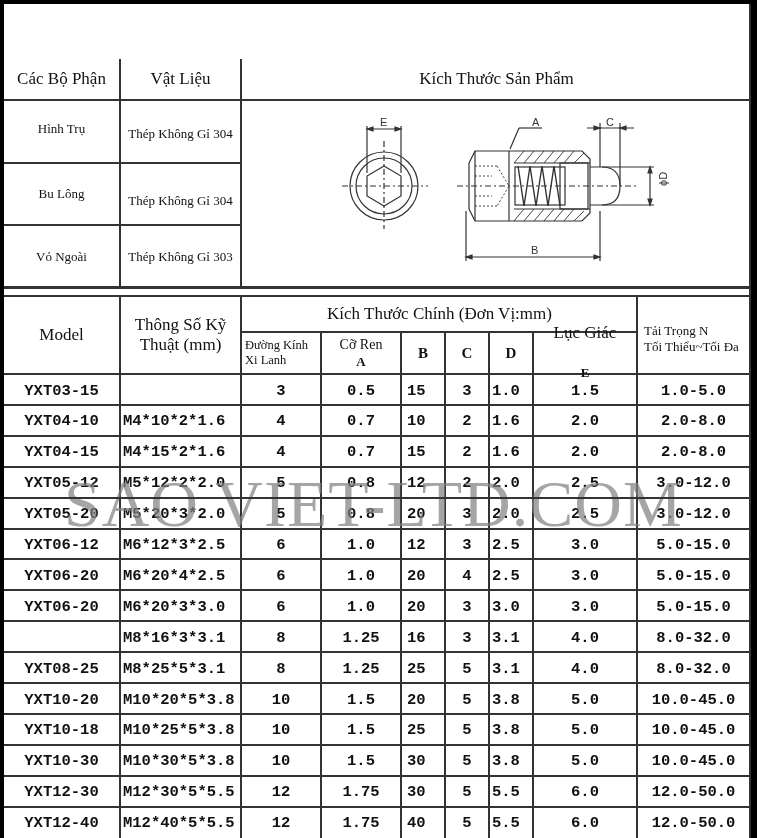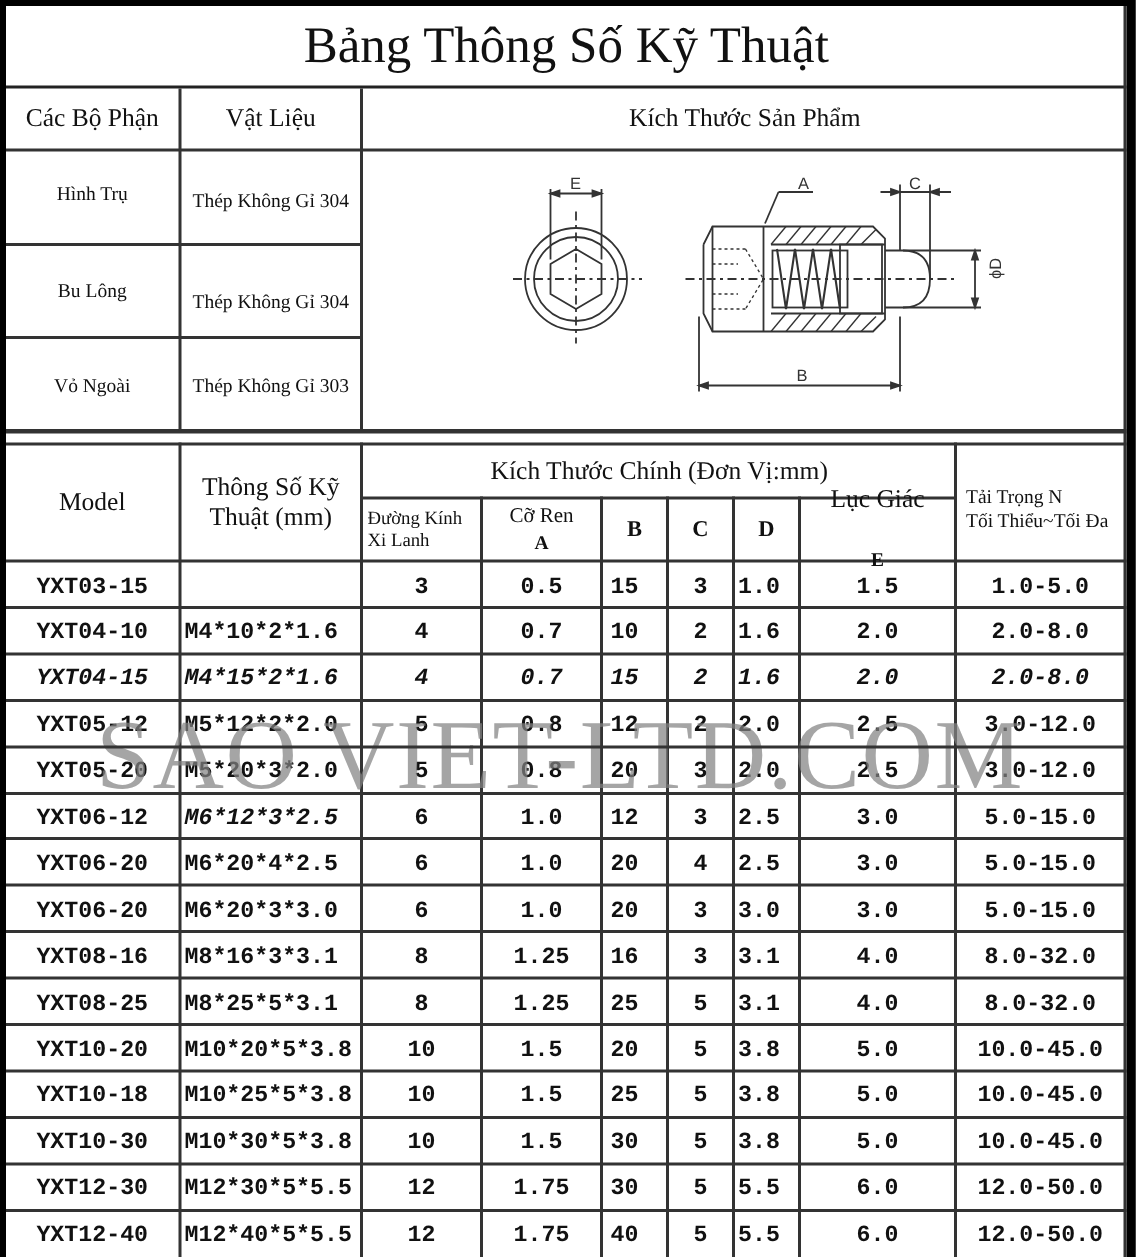--- a/index.html
+++ b/index.html
@@ -14,21 +14,20 @@
   .lh { line-height:20px; }
   .drawing { position:absolute; left:238px; top:97px; width:509px; height:185px; }
   .watermark { position:absolute; left:60px; top:462px; width:700px; font-size:66px; color:rgba(130,130,130,0.72); letter-spacing:1px; white-space:nowrap; font-family:"Liberation Serif", serif; pointer-events:none; }
   .rowtxt { position:absolute; left:0; width:747px; height:31px; }
   .rowtxt .c { position:absolute; top:0; height:31px; display:flex; align-items:center; font-family:"Liberation Mono", monospace; font-weight:bold; font-size:15.5px; }
 </style>
 </head>
 <body>
 
 <div class="sheet">
-  <div class="title">Bảng Thông Số Kỹ Thuật</div>
 
   <div class="hline" style="left:0;top:95px;width:747px;"></div>
   <div class="hline" style="left:0;top:158px;width:237px;"></div>
   <div class="hline" style="left:0;top:220px;width:237px;"></div>
   <div class="hline" style="left:0;top:282px;width:747px;height:3px;"></div>
   <div class="vline" style="left:115px;top:55px;height:228px;"></div>
   <div class="vline" style="left:236px;top:55px;height:228px;"></div>
 
   <div class="cell" style="left:0;top:55px;width:115px;height:40px;">Các Bộ Phận</div>
   <div class="cell" style="left:117px;top:55px;width:119px;height:40px;">Vật Liệu</div>
@@ -184,21 +183,21 @@
       <div class="c" style="left:0;width:115px;justify-content:center;">YXT04-10</div>
       <div class="c" style="left:119px;">M4*10*2*1.6</div>
       <div class="c" style="left:238px;width:78px;justify-content:center;">4</div>
       <div class="c" style="left:318px;width:78px;justify-content:center;">0.7</div>
       <div class="c" style="left:403px;">10</div>
       <div class="c" style="left:442px;width:42px;justify-content:center;">2</div>
       <div class="c" style="left:488px;">1.6</div>
       <div class="c" style="left:530px;width:102px;justify-content:center;">2.0</div>
       <div class="c" style="left:634px;width:111px;justify-content:center;">2.0-8.0</div>
     </div>
-      <div class="rowtxt" style="top: 432.8px; font-style: italic;">
+      <div class="rowtxt" style="top: 432.8px;">
       <div class="c" style="left:0;width:115px;justify-content:center;">YXT04-15</div>
       <div class="c" style="left:119px;">M4*15*2*1.6</div>
       <div class="c" style="left:238px;width:78px;justify-content:center;">4</div>
       <div class="c" style="left:318px;width:78px;justify-content:center;">0.7</div>
       <div class="c" style="left:403px;">15</div>
       <div class="c" style="left:442px;width:42px;justify-content:center;">2</div>
       <div class="c" style="left:488px;">1.6</div>
       <div class="c" style="left:530px;width:102px;justify-content:center;">2.0</div>
       <div class="c" style="left:634px;width:111px;justify-content:center;">2.0-8.0</div>
     </div>
@@ -219,21 +218,21 @@
       <div class="c" style="left:238px;width:78px;justify-content:center;">5</div>
       <div class="c" style="left:318px;width:78px;justify-content:center;">0.8</div>
       <div class="c" style="left:403px;">20</div>
       <div class="c" style="left:442px;width:42px;justify-content:center;">3</div>
       <div class="c" style="left:488px;">2.0</div>
       <div class="c" style="left:530px;width:102px;justify-content:center;">2.5</div>
       <div class="c" style="left:634px;width:111px;justify-content:center;">3.0-12.0</div>
     </div>
       <div class="rowtxt" style="top: 525.5px;">
       <div class="c" style="left:0;width:115px;justify-content:center;">YXT06-12</div>
-      <div class="c" style="left:119px;font-style:italic;">M6*12*3*2.5</div>
+      <div class="c" style="left:119px;">M6*12*3*2.5</div>
       <div class="c" style="left:238px;width:78px;justify-content:center;">6</div>
       <div class="c" style="left:318px;width:78px;justify-content:center;">1.0</div>
       <div class="c" style="left:403px;">12</div>
       <div class="c" style="left:442px;width:42px;justify-content:center;">3</div>
       <div class="c" style="left:488px;">2.5</div>
       <div class="c" style="left:530px;width:102px;justify-content:center;">3.0</div>
       <div class="c" style="left:634px;width:111px;justify-content:center;">5.0-15.0</div>
     </div>
       <div class="rowtxt" style="top: 556.4px;">
       <div class="c" style="left:0;width:115px;justify-content:center;">YXT06-20</div>
@@ -251,21 +250,20 @@
       <div class="c" style="left:119px;">M6*20*3*3.0</div>
       <div class="c" style="left:238px;width:78px;justify-content:center;">6</div>
       <div class="c" style="left:318px;width:78px;justify-content:center;">1.0</div>
       <div class="c" style="left:403px;">20</div>
       <div class="c" style="left:442px;width:42px;justify-content:center;">3</div>
       <div class="c" style="left:488px;">3.0</div>
       <div class="c" style="left:530px;width:102px;justify-content:center;">3.0</div>
       <div class="c" style="left:634px;width:111px;justify-content:center;">5.0-15.0</div>
     </div>
       <div class="rowtxt" style="top: 618.2px;">
-      <div class="c" style="left:0;width:115px;justify-content:center;">YXT08-16</div>
       <div class="c" style="left:119px;">M8*16*3*3.1</div>
       <div class="c" style="left:238px;width:78px;justify-content:center;">8</div>
       <div class="c" style="left:318px;width:78px;justify-content:center;">1.25</div>
       <div class="c" style="left:403px;">16</div>
       <div class="c" style="left:442px;width:42px;justify-content:center;">3</div>
       <div class="c" style="left:488px;">3.1</div>
       <div class="c" style="left:530px;width:102px;justify-content:center;">4.0</div>
       <div class="c" style="left:634px;width:111px;justify-content:center;">8.0-32.0</div>
     </div>
       <div class="rowtxt" style="top: 649.1px;">

